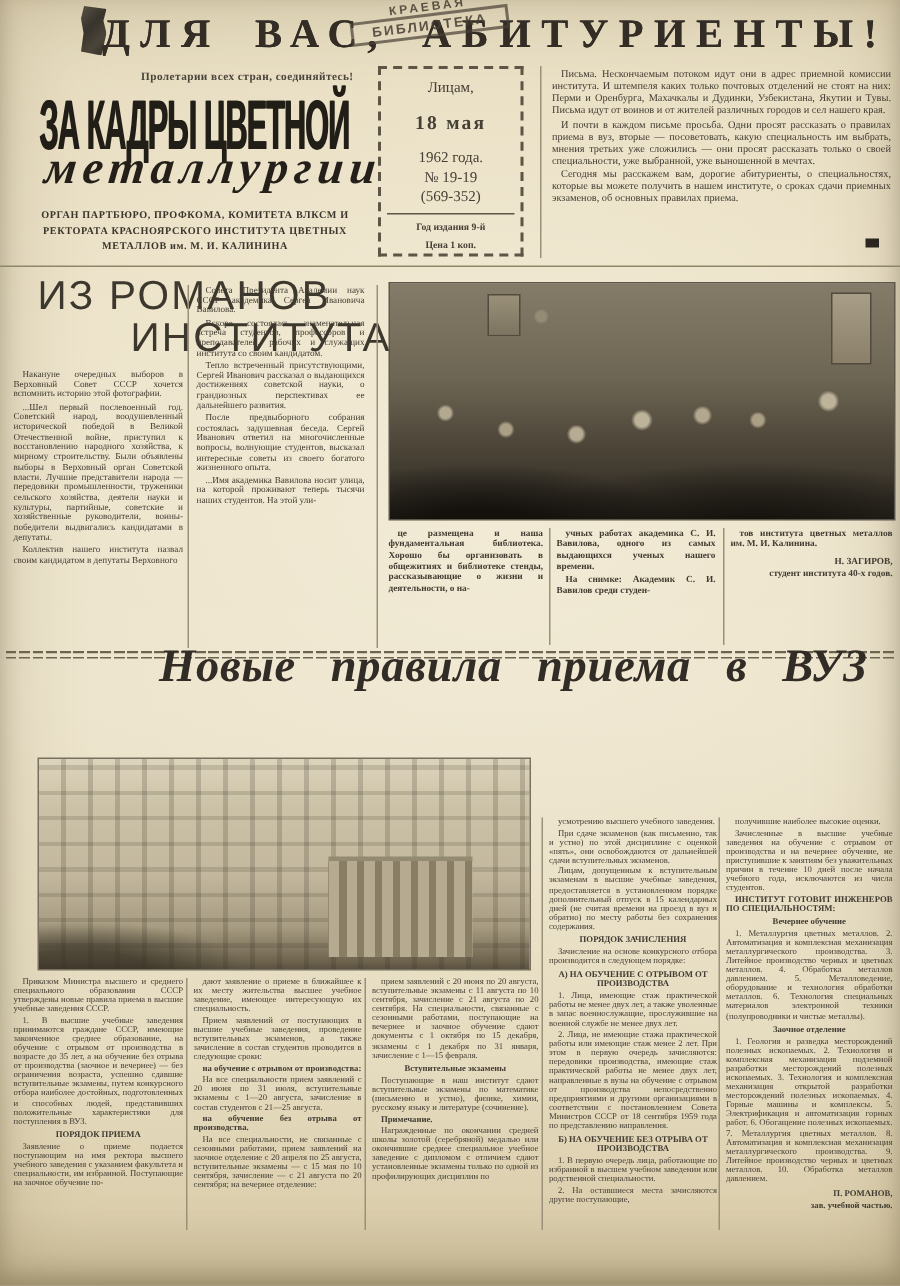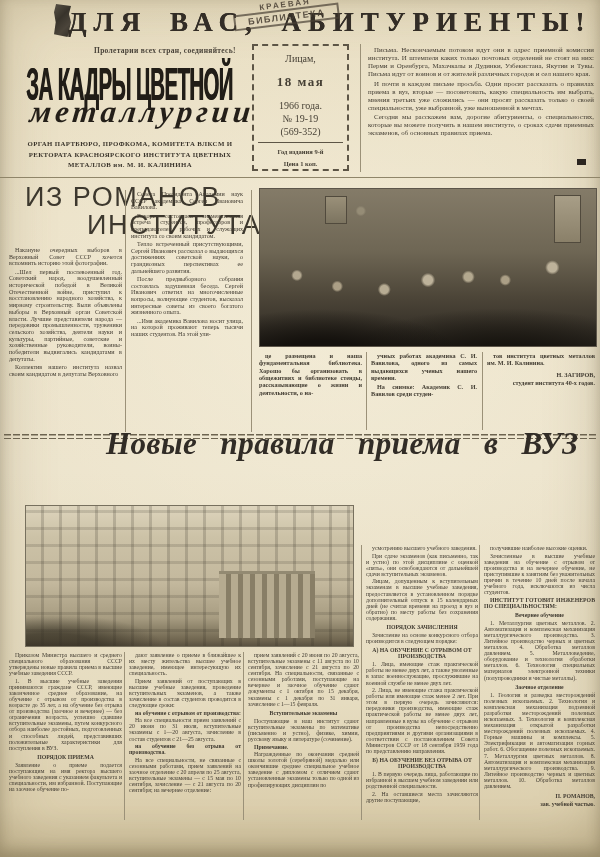--- a/index.html
+++ b/index.html
@@ -118,21 +118,21 @@
   <div class="abs logo2">металлургии</div>
   <div class="abs organ">
     <div>ОРГАН ПАРТБЮРО, ПРОФКОМА, КОМИТЕТА ВЛКСМ И</div>
     <div>РЕКТОРАТА КРАСНОЯРСКОГО ИНСТИТУТА ЦВЕТНЫХ</div>
     <div>МЕТАЛЛОВ им. М. И. КАЛИНИНА</div>
   </div>
 
   <div class="abs issue-box">
     <div class="w">Лицам,</div>
     <div class="d">18 мая</div>
-    <div class="y">1966 года.</div>
+    <div class="y">1962 года.</div>
     <div class="n">№ 19-19</div>
     <div class="n">(569-352)</div>
     <div class="meta">
       <div>Год издания 9-й</div>
       <div>Цена 1 коп.</div>
     </div>
   </div>
 
   <div class="abs vline" style="left:360px;top:44px;height:128px;"></div>
 

